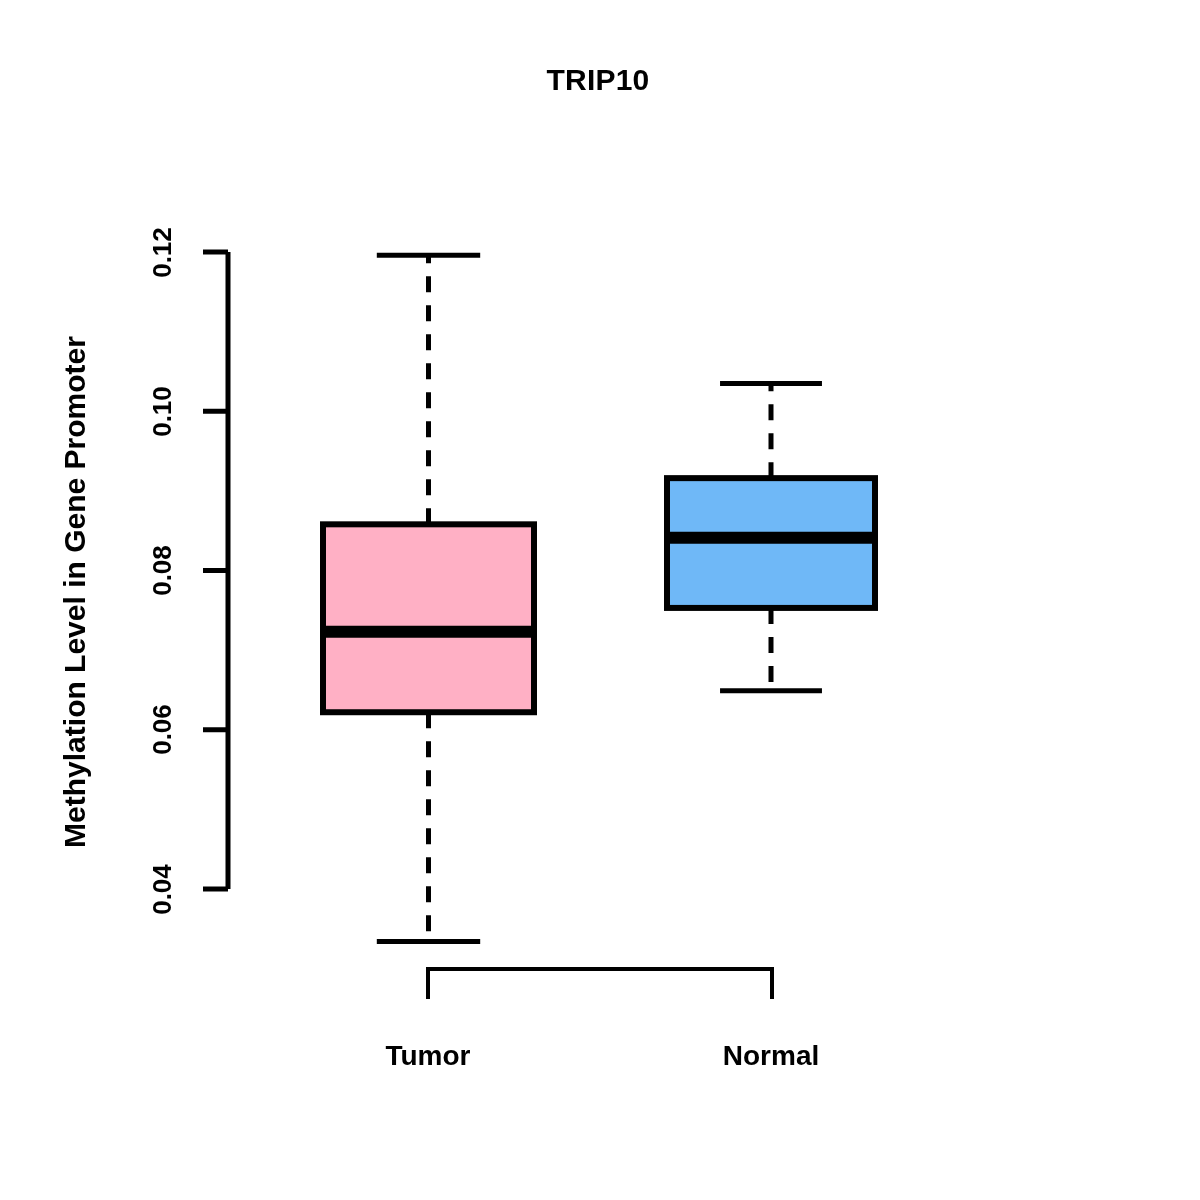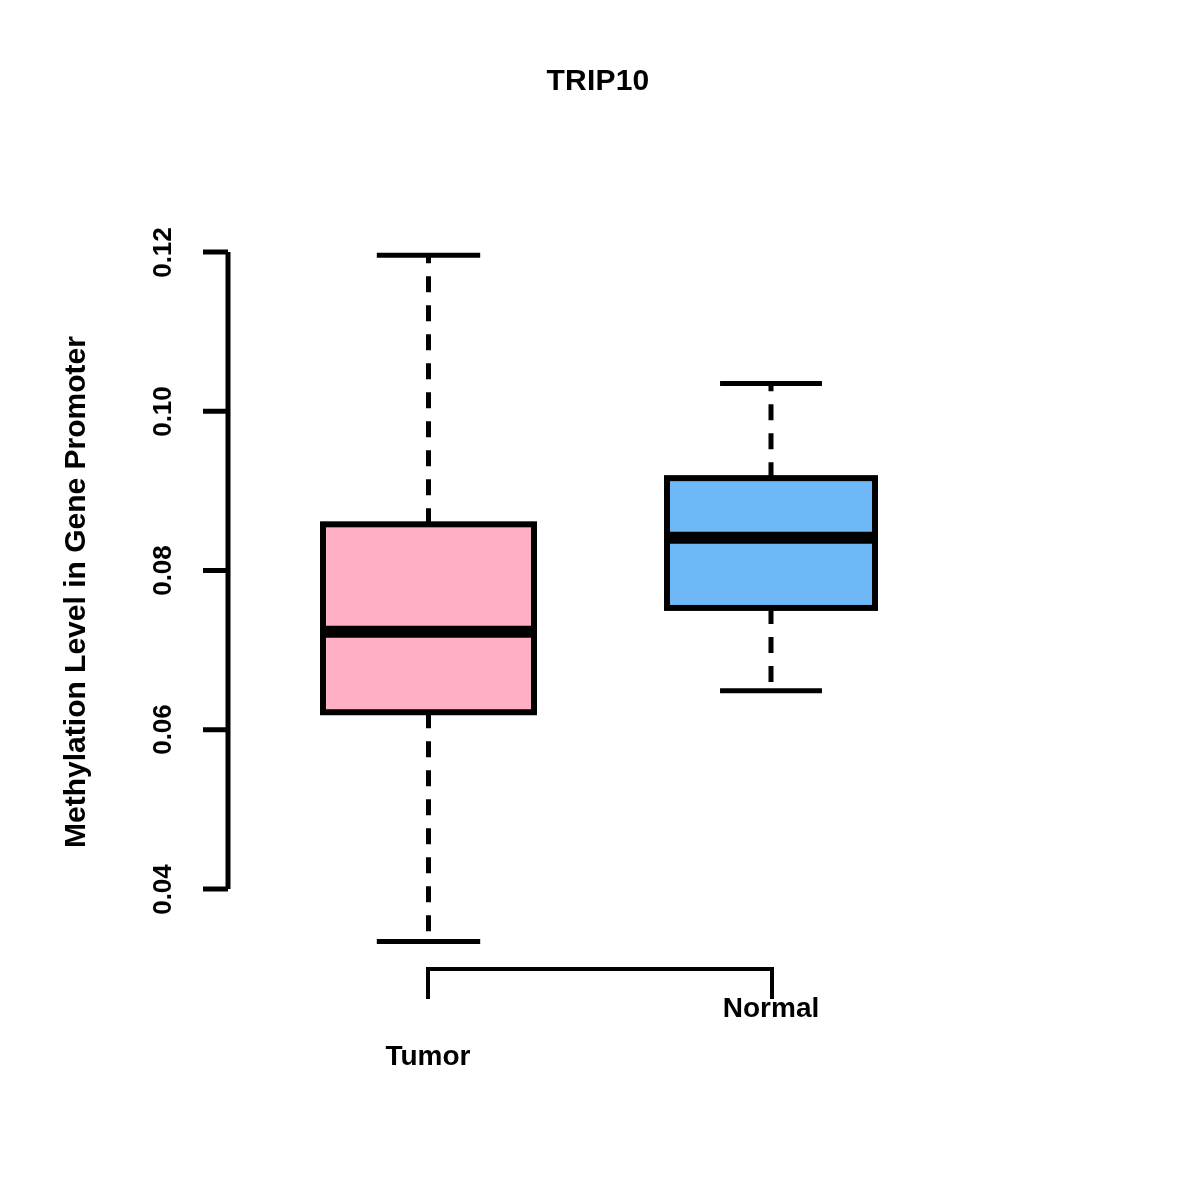--- a/index.html
+++ b/index.html
@@ -80,21 +80,21 @@
 
   <div class="ylabel">Methylation Level in Gene Promoter</div>
 
   <div class="ytick-label" style="left:107px; top:874px; width:110px;">0.04</div>
   <div class="ytick-label" style="left:107px; top:714px; width:110px;">0.06</div>
   <div class="ytick-label" style="left:107px; top:555px; width:110px;">0.08</div>
   <div class="ytick-label" style="left:107px; top:396px; width:110px;">0.10</div>
   <div class="ytick-label" style="left:107px; top:237px; width:110px;">0.12</div>
 
   <div class="xtick-label" style="left:308px; top:1040px; width:240px;">Tumor</div>
-  <div class="xtick-label" style="left:651px; top:992px; width:240px;">Normal</div>
+  <div class="xtick-label" style="left:651px; top:1040px; width:240px;">Normal</div>
 
   <svg class="canvas" viewBox="0 0 1200 1200">
     <g id="geometry">
         <line x1="228" y1="252" x2="228" y2="889" stroke="#000000" stroke-width="5"></line>
         <line x1="203" y1="889" x2="228" y2="889" stroke="#000000" stroke-width="5"></line>
         <line x1="203" y1="729.75" x2="228" y2="729.75" stroke="#000000" stroke-width="5"></line>
         <line x1="203" y1="570.5" x2="228" y2="570.5" stroke="#000000" stroke-width="5"></line>
         <line x1="203" y1="411.24999999999983" x2="228" y2="411.24999999999983" stroke="#000000" stroke-width="5"></line>
         <line x1="203" y1="252" x2="228" y2="252" stroke="#000000" stroke-width="5"></line>
         <path d="M 428 999 L 428 969 L 772 969 L 772 999" fill="none" stroke="#000000" stroke-width="4"></path>

